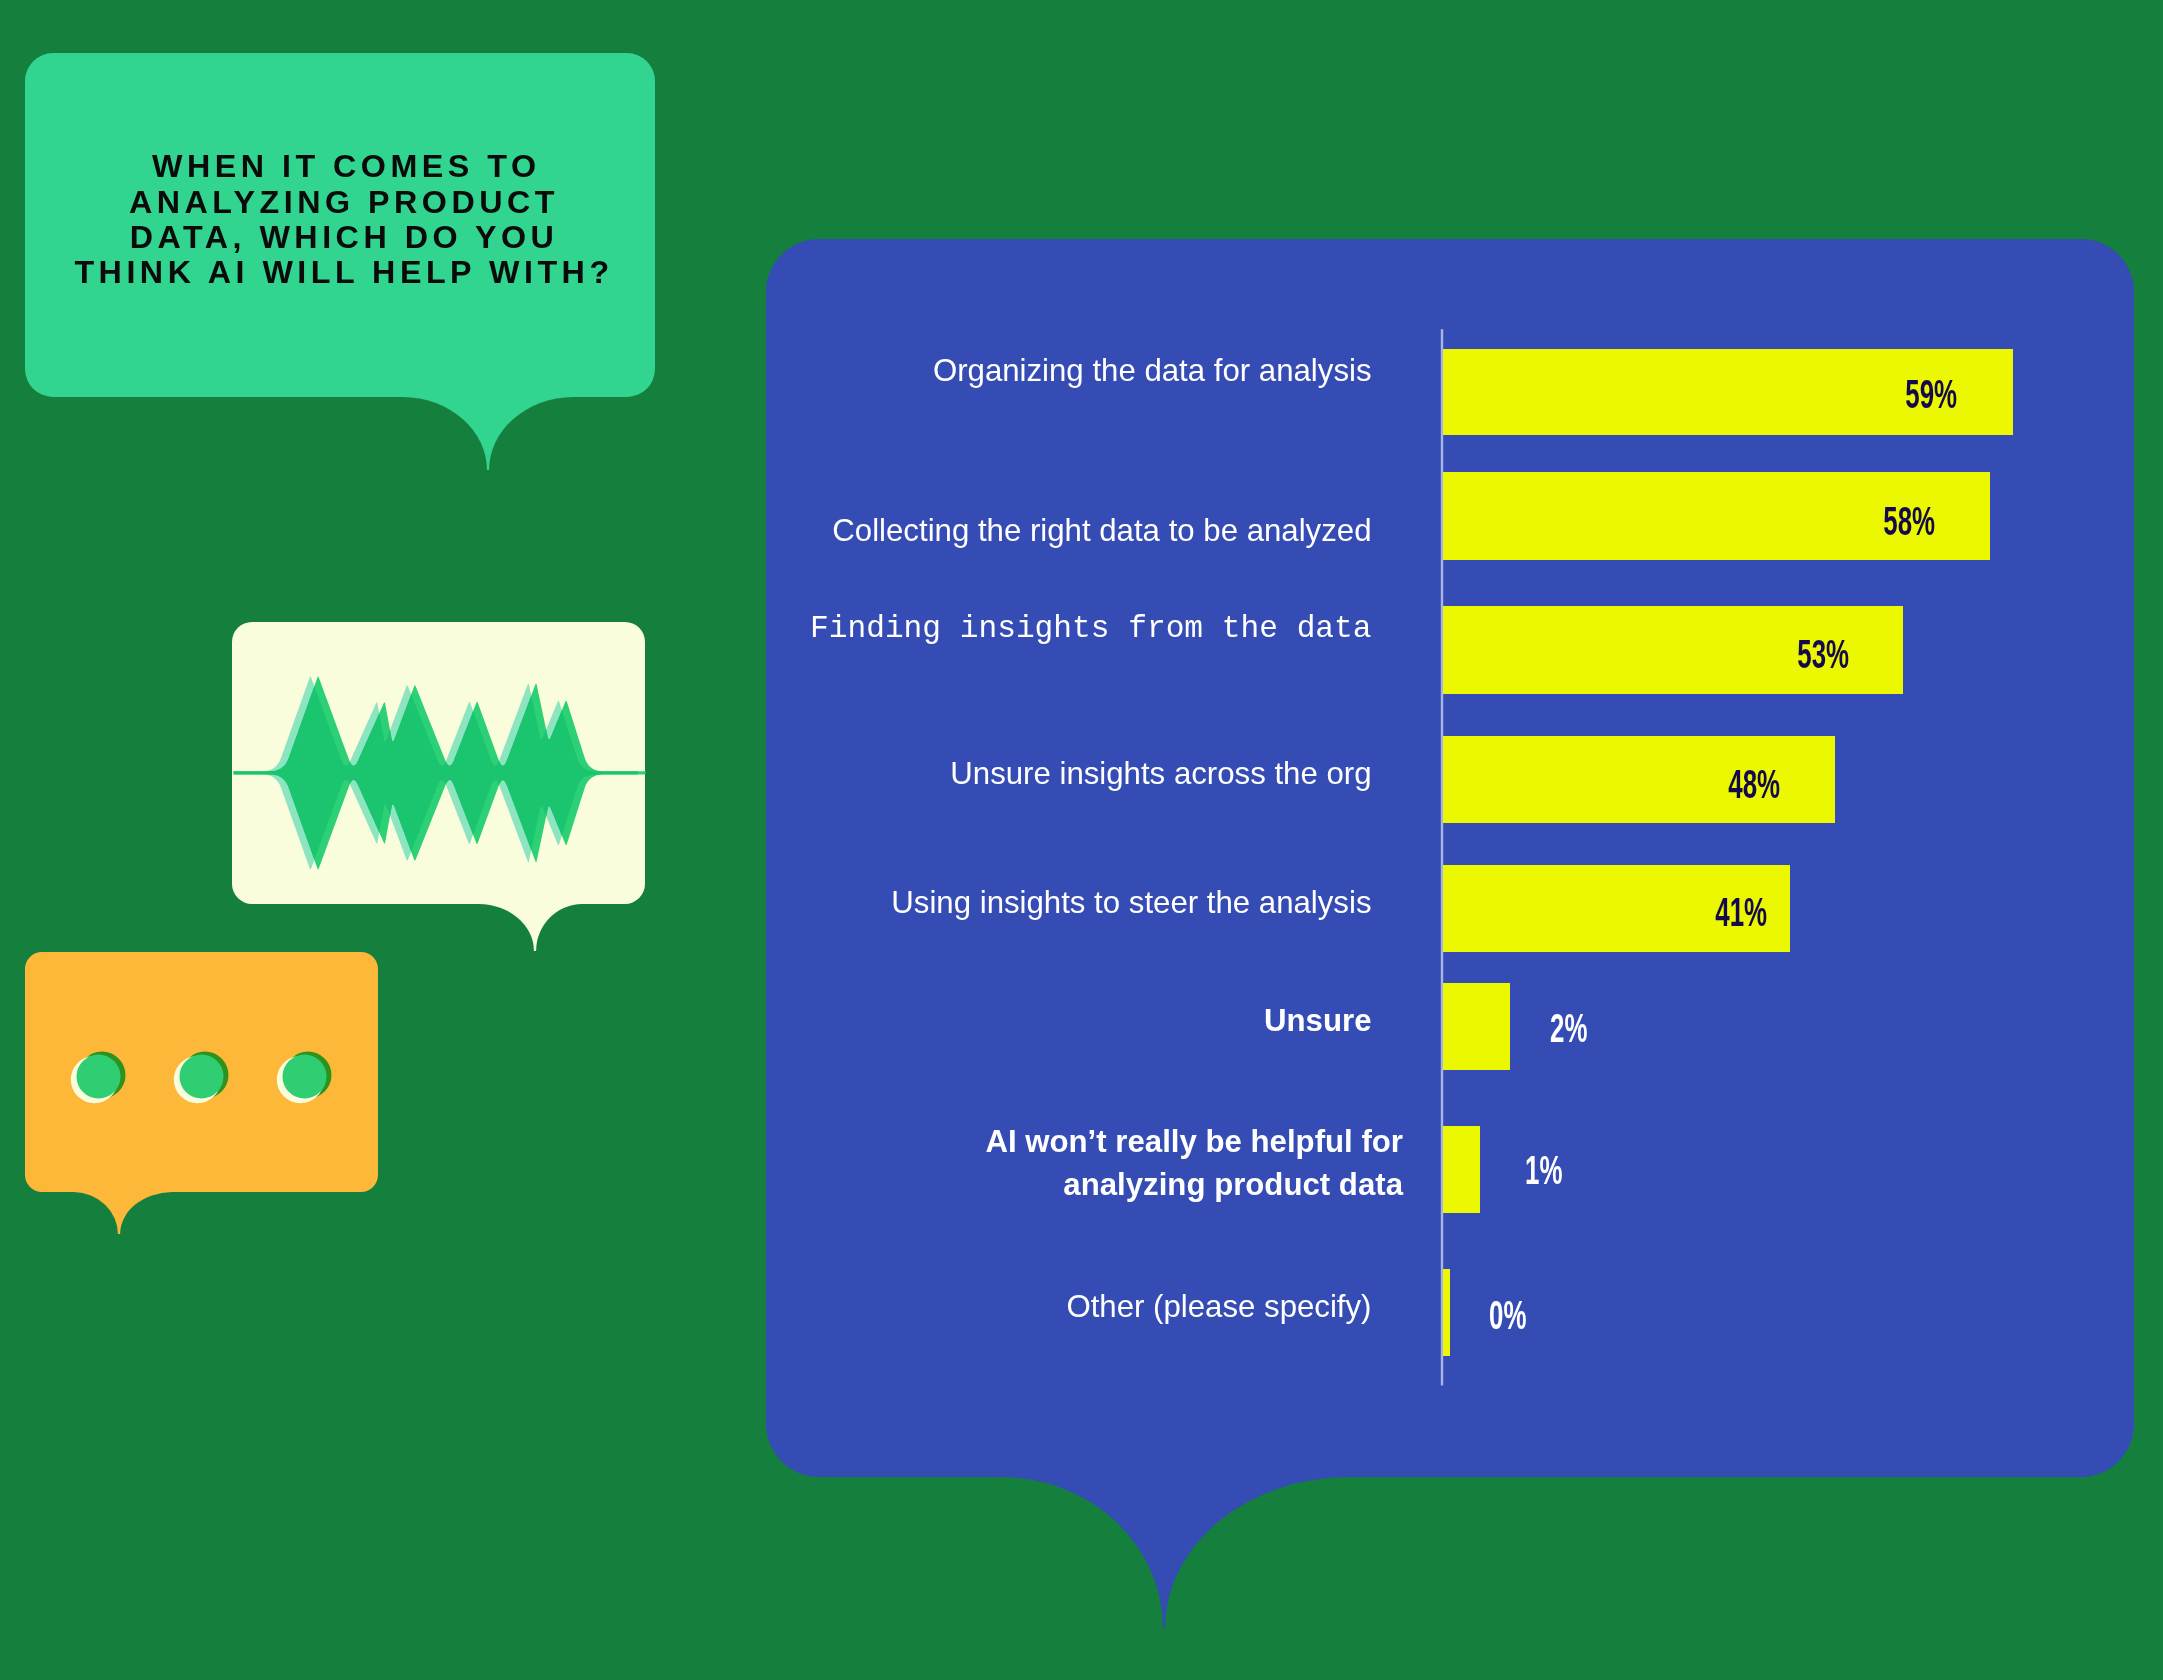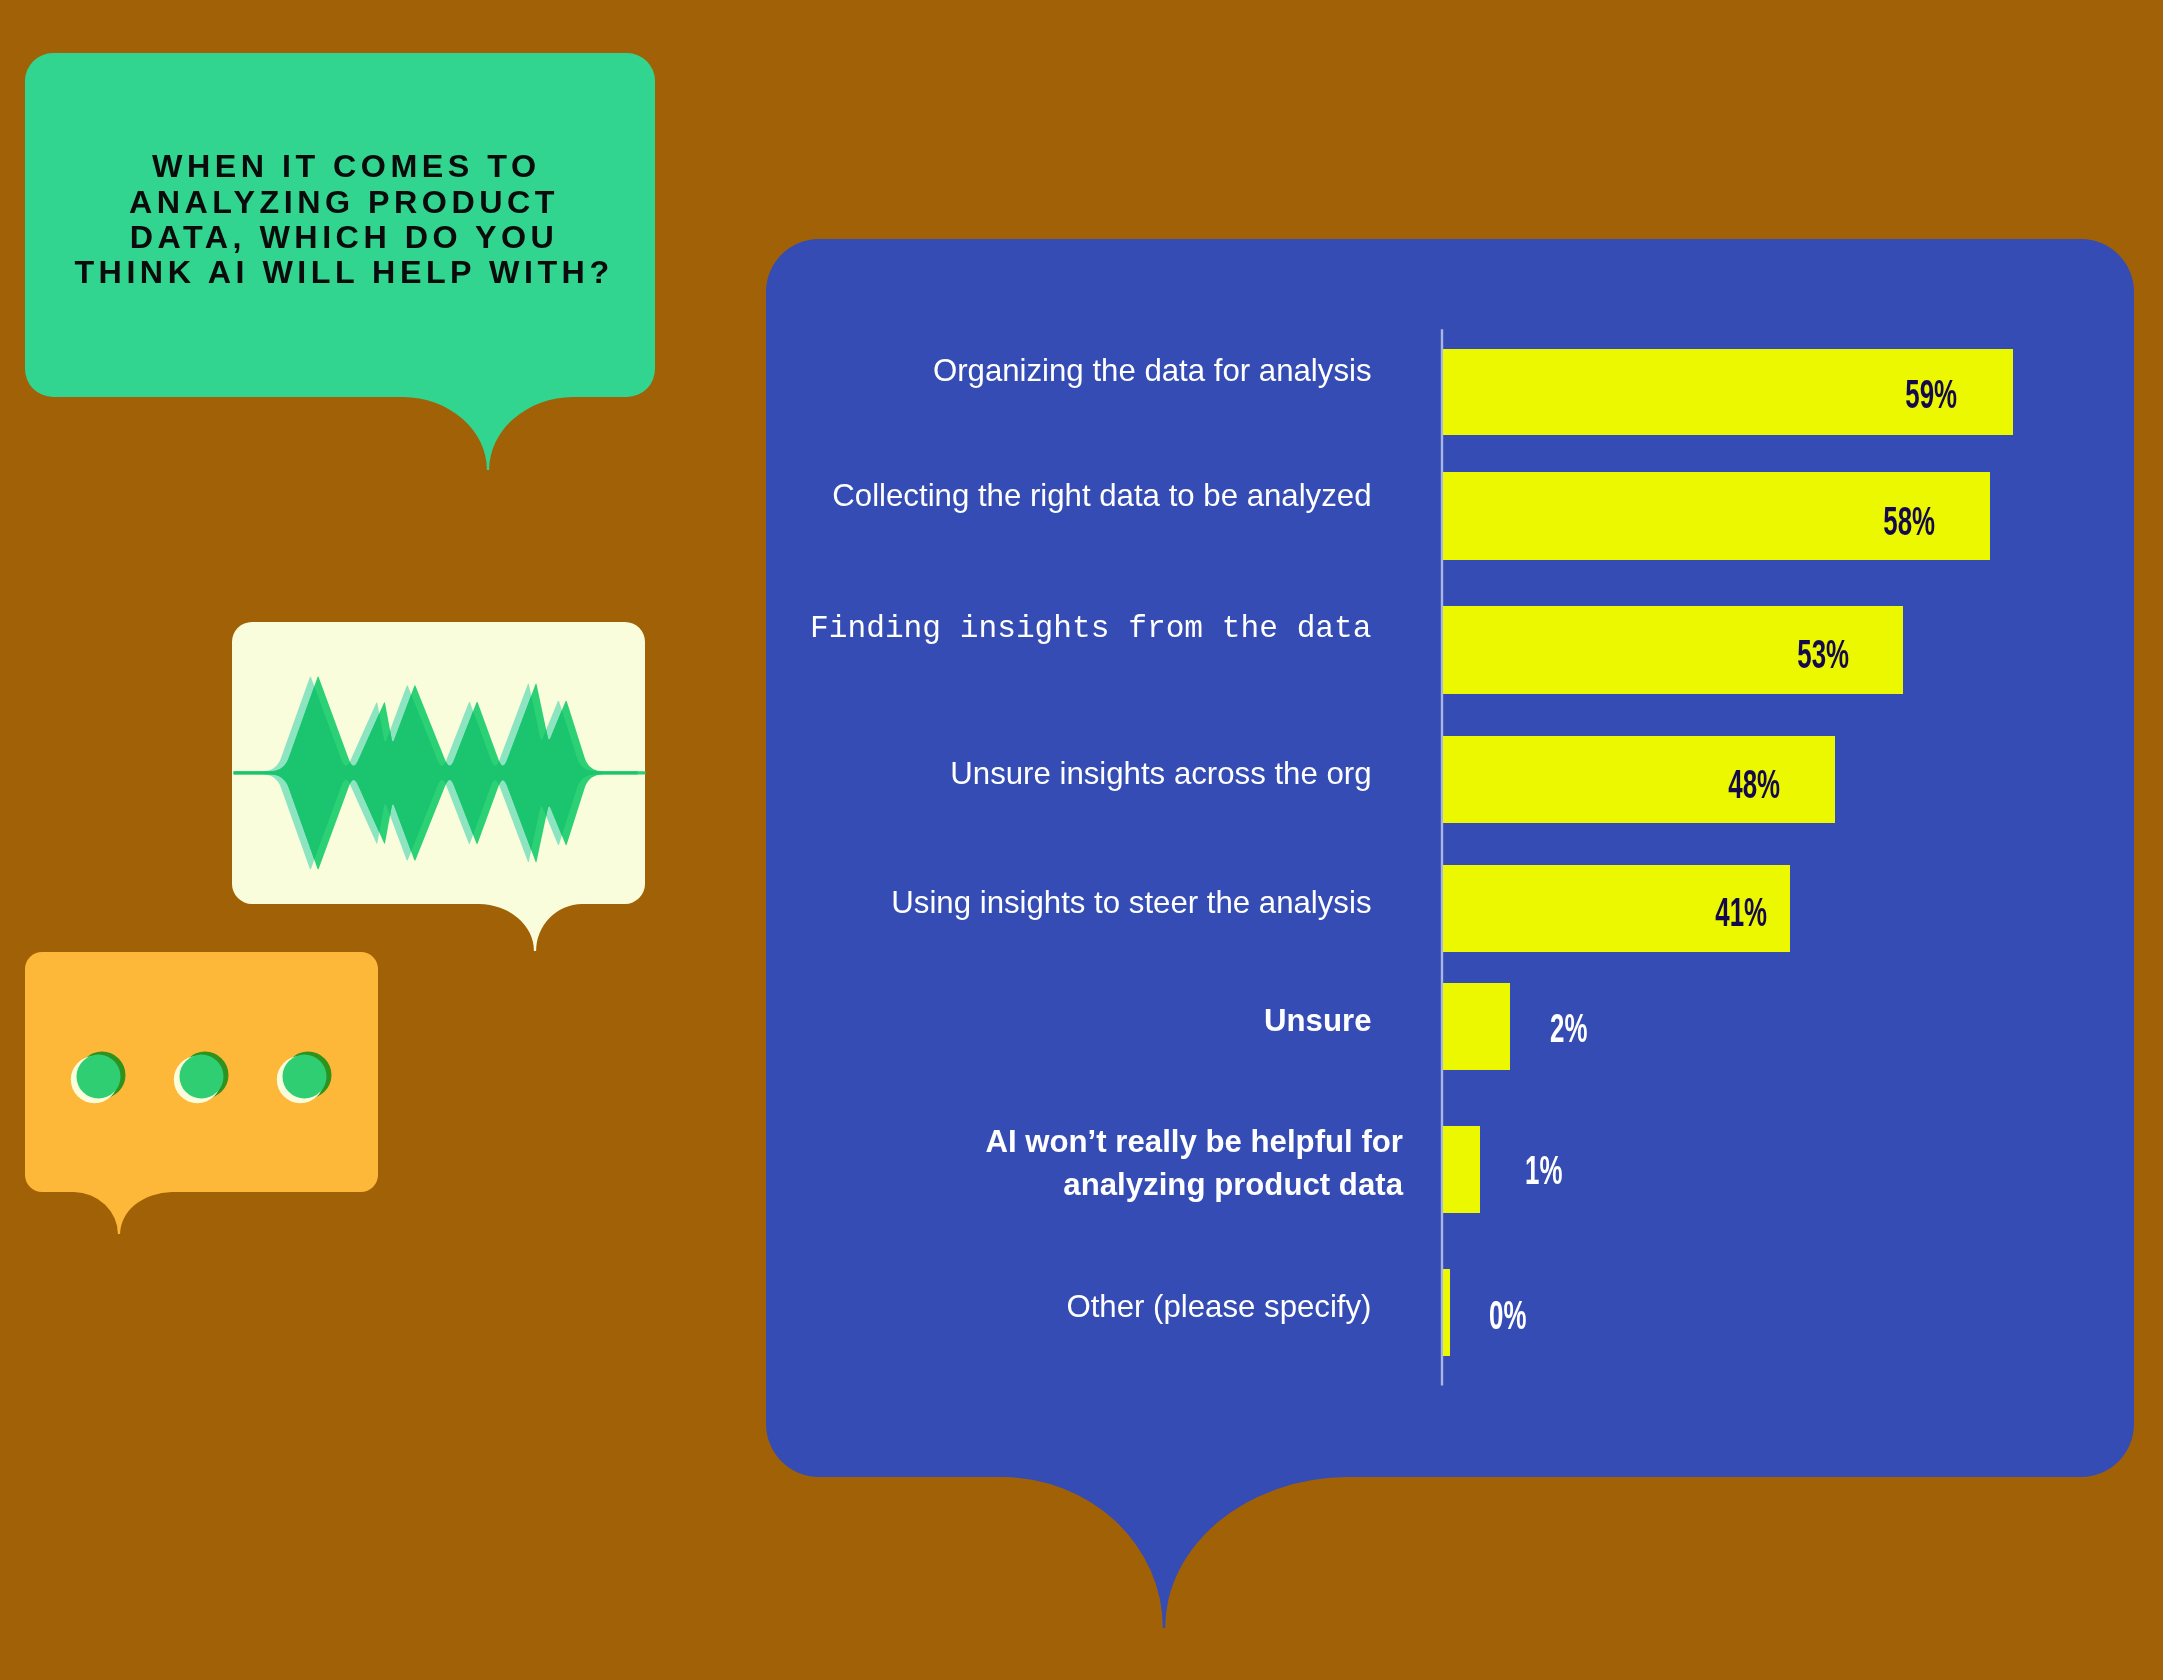--- a/index.html
+++ b/index.html
@@ -1,19 +1,19 @@
 <!DOCTYPE html>
 <html><head>
 <meta charset="utf-8">
 <style>
   html,body{margin:0;padding:0;background:#000;}
   body{width:2163px;height:1680px;overflow:hidden;
        font-family:"Liberation Sans",sans-serif;
        -webkit-font-smoothing:antialiased;}
-  #stage{position:relative;width:2163px;height:1680px;background:#a16207;}
+  #stage{position:relative;width:2163px;height:1680px;background:#15803d;}
   .abs{position:absolute;}
   svg{display:block;overflow:visible;}
 
   
   #question-bubble{left:0;top:0;width:700px;height:500px;}
   #question-title{
     position:absolute;left:71px;top:149.3px;width:546px;
     text-align:center;
     color:#0B0B0B;
     font-size:32.25px;
@@ -92,21 +92,21 @@
       <path id="cp-path" d="M 819 239 H 2081 A 53 53 0 0 1 2134 292 V 1424 A 53 53 0 0 1 2081 1477 H 1348 A 184 151 0 0 0 1165.1 1628 L 1162.9 1628 A 162 151 0 0 0 1002 1477 H 819 A 53 53 0 0 1 766 1424 V 292 A 53 53 0 0 1 819 239 Z" fill="#344CB4"></path>
       <line id="axis-line" x1="1442" y1="329.3" x2="1442" y2="1385.5" stroke="#A9B5E2" stroke-width="2.4"></line>
     </svg>
     <div id="chart-rows">
         <div class="chart-row" style="left: 0px; top: 0px; width: 2163px; height: 0px;">
           <div class="row-label" style="color: rgb(255, 255, 255); right: 791.5px; width: 700px; top: 310px; height: 120px; display: flex; align-items: center; justify-content: flex-end;">Organizing the data for analysis</div>
           <div class="bar" style="left: 1442.5px; top: 348.5px; width: 570px; height: 86.5px; background: rgb(235, 248, 0);"></div>
           <div class="bar-value inside" style="color: rgb(20, 10, 75); top: 373.9px; left: 0px; right: 206px; text-align: right;">59%</div>
         </div>
         <div class="chart-row" style="left: 0px; top: 0px; width: 2163px; height: 0px;">
-          <div class="row-label" style="color: rgb(255, 255, 255); right: 791.5px; width: 700px; top: 435px; height: 120px; display: flex; align-items: center; justify-content: flex-end;">Collecting the right data to be analyzed</div>
+          <div class="row-label" style="color: rgb(255, 255, 255); right: 791.5px; width: 700px; top: 470px; height: 120px; display: flex; align-items: center; justify-content: flex-end;">Collecting the right data to be analyzed</div>
           <div class="bar" style="left: 1442.5px; top: 472.1px; width: 547px; height: 87.7px; background: rgb(235, 248, 0);"></div>
           <div class="bar-value inside" style="color: rgb(20, 10, 75); top: 500.5px; left: 0px; right: 228px; text-align: right;">58%</div>
         </div>
         <div class="chart-row" style="left: 0px; top: 0px; width: 2163px; height: 0px;">
           <div class="row-label" style="color: rgb(255, 255, 255); right: 791.5px; width: 700px; top: 568px; height: 120px; display: flex; align-items: center; justify-content: flex-end; font-family: Liberation Mono, monospace;">Finding insights from the data</div>
           <div class="bar" style="left: 1442.5px; top: 606.2px; width: 460px; height: 87.6px; background: rgb(235, 248, 0);"></div>
           <div class="bar-value inside" style="color: rgb(20, 10, 75); top: 633.6px; left: 0px; right: 314px; text-align: right;">53%</div>
         </div>
         <div class="chart-row" style="left: 0px; top: 0px; width: 2163px; height: 0px;">
           <div class="row-label" style="color: rgb(255, 255, 255); right: 791.5px; width: 700px; top: 713.4px; height: 120px; display: flex; align-items: center; justify-content: flex-end;">Unsure insights across the org</div>

